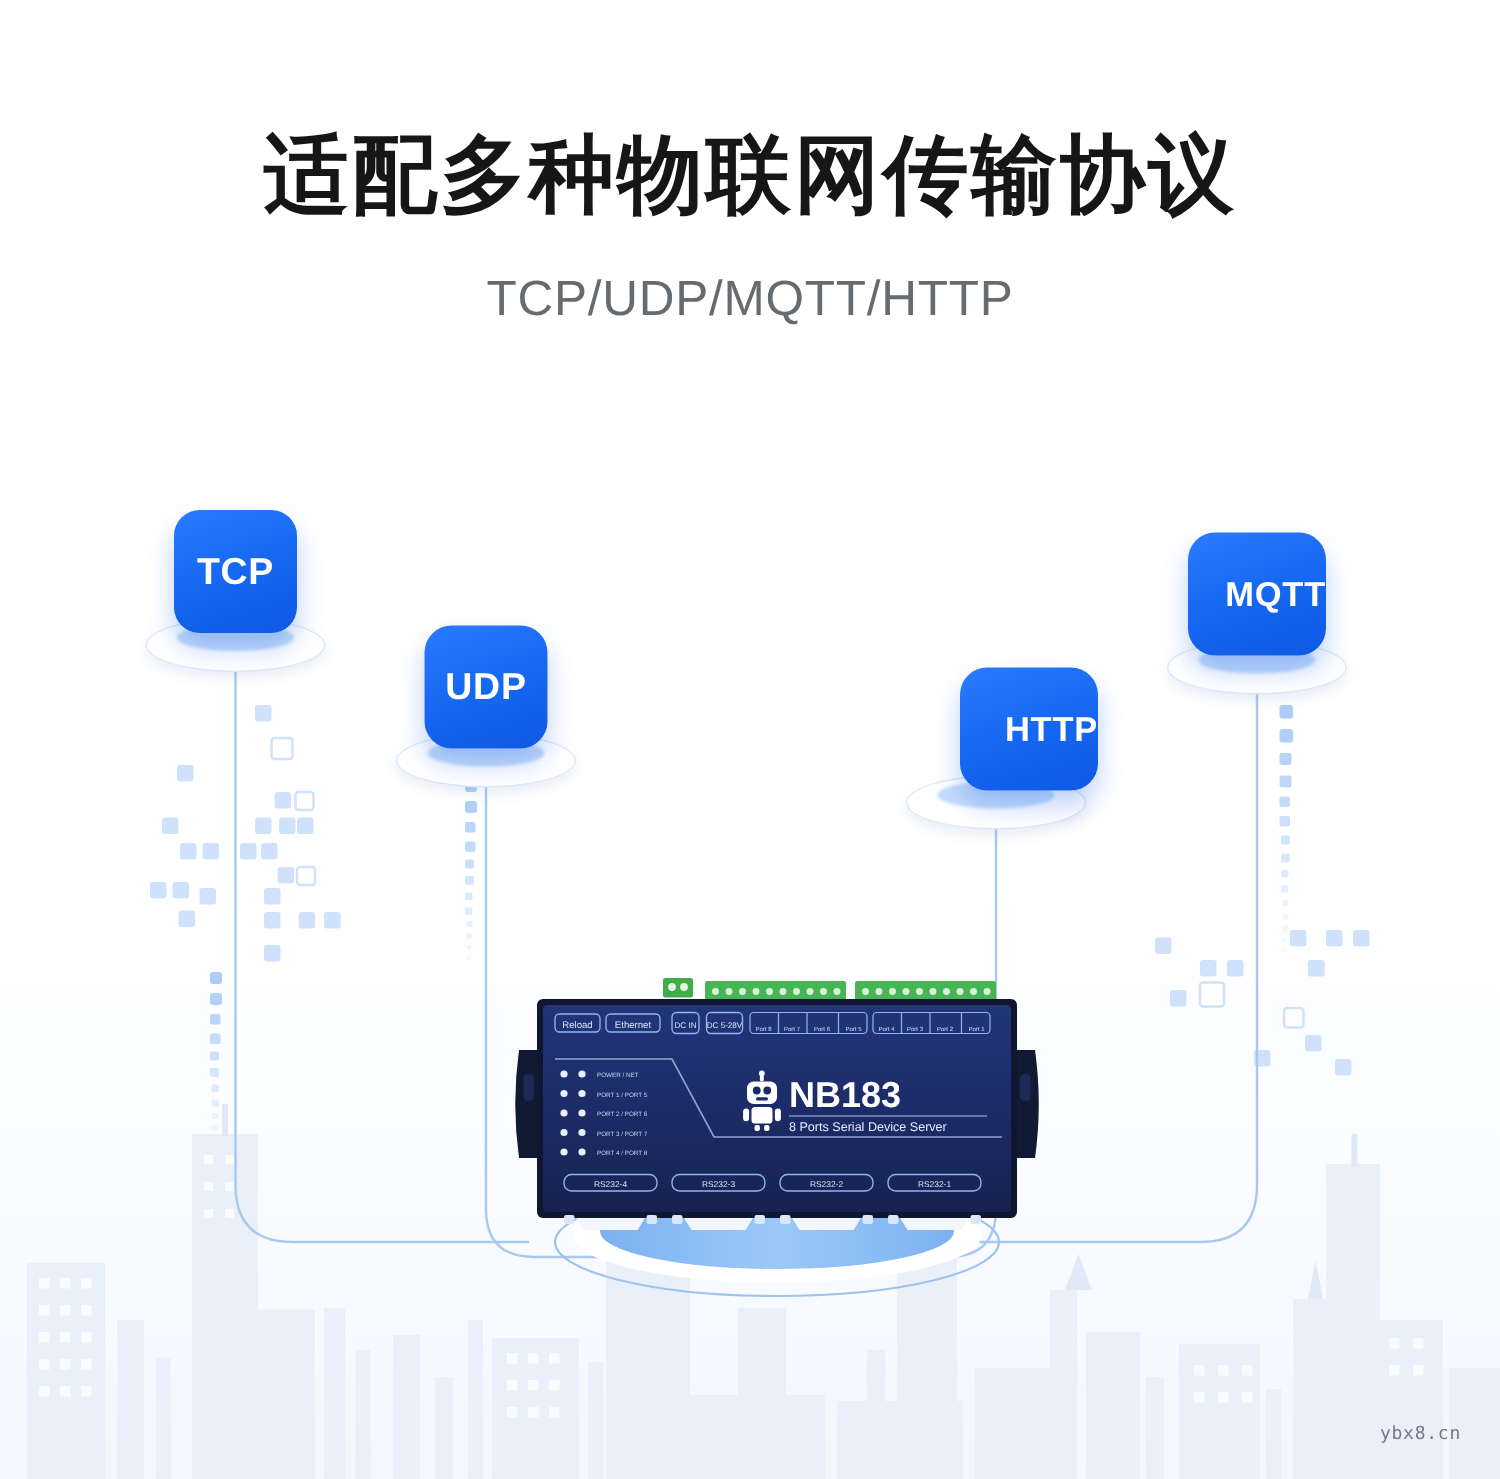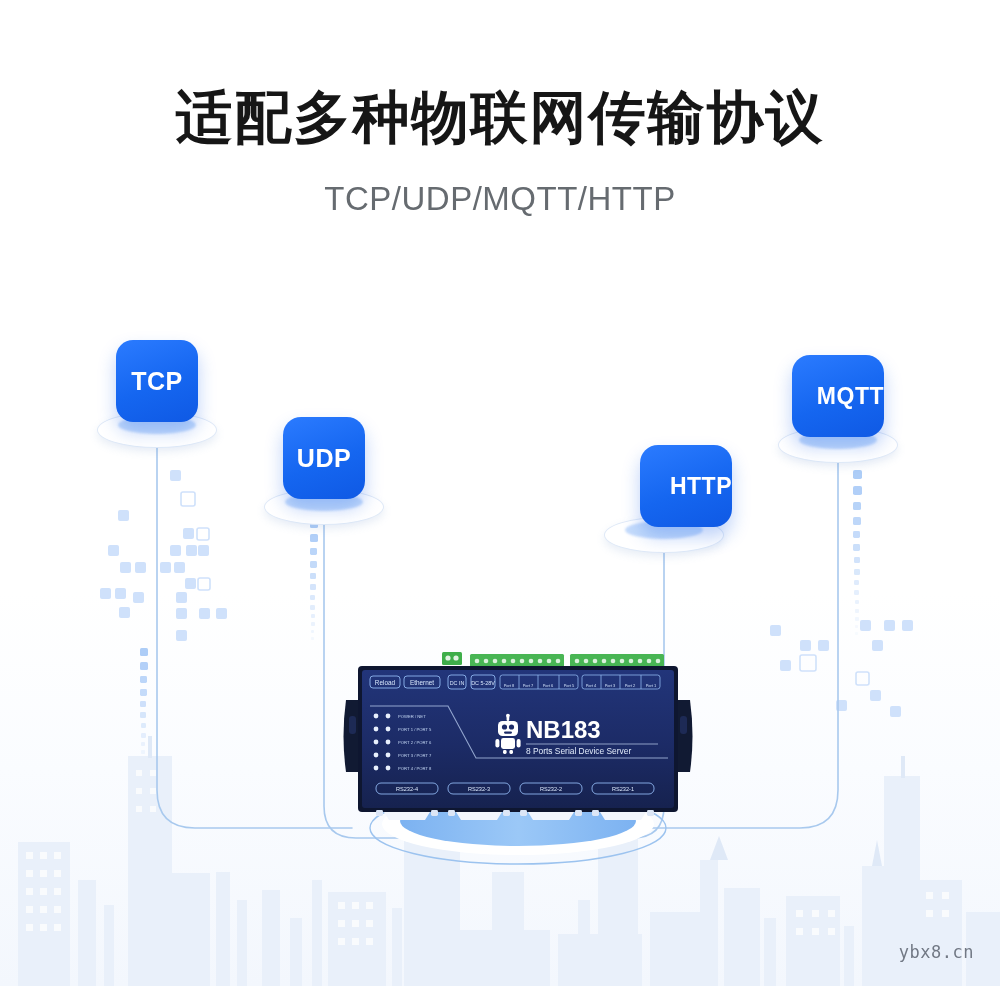--- a/index.html
+++ b/index.html
@@ -62,21 +62,21 @@
   .badge.wide .chip{width:92px;justify-content:flex-end;}
   .badge.wide .chip span{font-size:23px;}
 
   
   #device{position:absolute;z-index:7;left:308px;top:640px;width:360px;height:230px;margin-left:30px;}
   .dev-svg{display:block;}
 
   
   .watermark{
     position:absolute;right:26px;bottom:24px;z-index:9;
-    font-size:17px;color:#5d6470;opacity:.85;
+    font-size:12px;color:#5d6470;opacity:.85;
     font-family:"DejaVu Sans Mono","Liberation Mono",monospace;
     letter-spacing:.5px;
   }
 </style>
 </head>
 <body>
 
 <div id="stage">
 
   <svg class="layer skyline" viewBox="0 0 1000 986">

